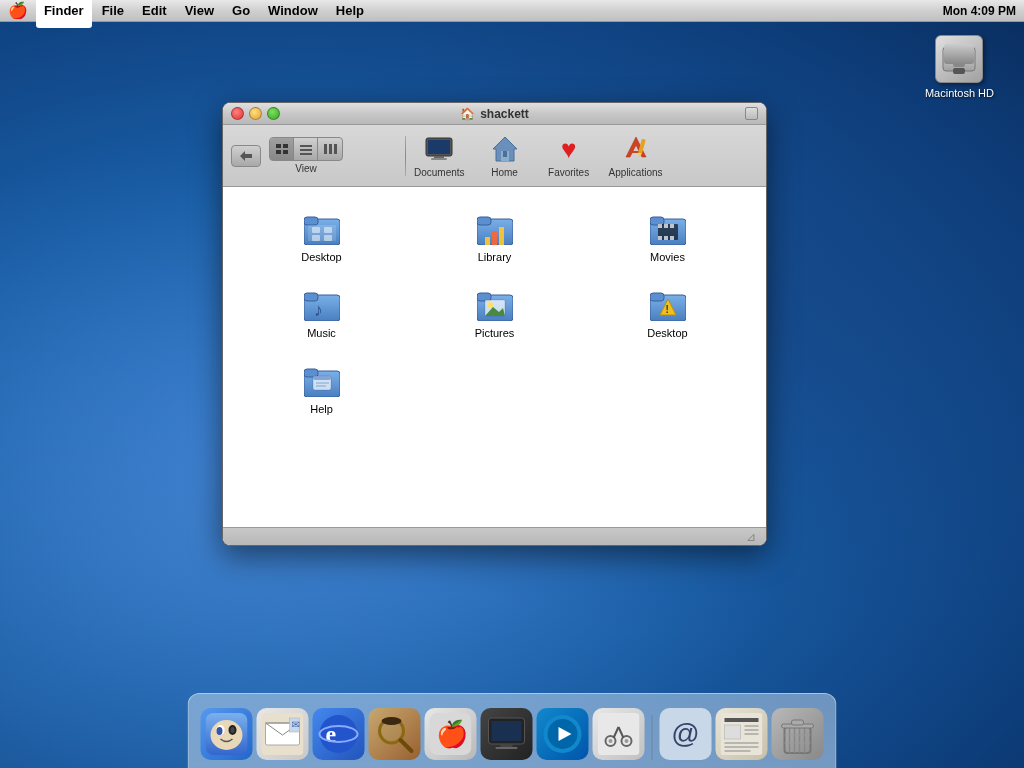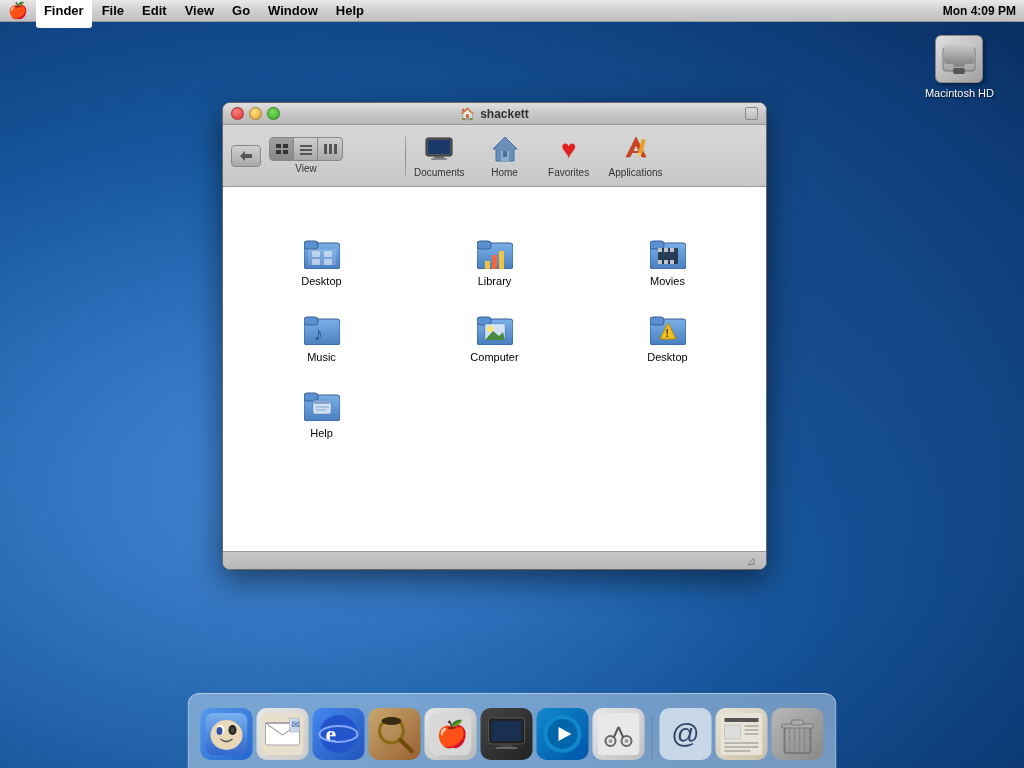--- a/index.html
+++ b/index.html
@@ -252,21 +252,20 @@
     .toolbar-item-label {
       font-size: 10px;
       color: #333;
       text-align: center;
     }
 
     
     .file-area {
       display: flex;
       min-height: 340px;
-      margin-top: 24px;
     }
     .file-content {
       flex: 1;
       padding: 16px;
       display: grid;
       grid-template-columns: repeat(3, 1fr);
       grid-template-rows: auto auto auto;
       gap: 8px;
       align-content: start;
       background: #fff;
@@ -610,21 +609,21 @@
                 <stop offset="0%" stop-color="#7ab0e8"></stop>
                 <stop offset="100%" stop-color="#4a7fc0"></stop>
               </linearGradient>
             </defs>
 
             <rect x="8" y="13" width="20" height="16" rx="1" fill="rgba(255,255,255,0.7)" stroke="rgba(0,0,100,0.3)" stroke-width="0.5"></rect>
             <circle cx="13" cy="18" r="3" fill="#ffe060"></circle>
             <polygon points="8,29 16,20 22,25 26,21 28,29" fill="#4a8a40"></polygon>
           </svg>
         </div>
-        <span class="file-label">Computer</span>
+        <span class="file-label">Pictures</span>
       </div>
 
       <div class="file-item">
         <div class="file-icon">
           <svg width="36" height="34" viewBox="0 0 36 34">
             <rect x="0" y="8" width="36" height="26" rx="3" fill="url(#fgrad7)" stroke="#3a5f9a" stroke-width="1"></rect>
             <rect x="0" y="6" width="14" height="8" rx="3" fill="#5a8fd0" stroke="#3a5f9a" stroke-width="1"></rect>
             <defs>
               <linearGradient id="fgrad7" x1="0" y1="0" x2="0" y2="1">
                 <stop offset="0%" stop-color="#7ab0e8"></stop>

